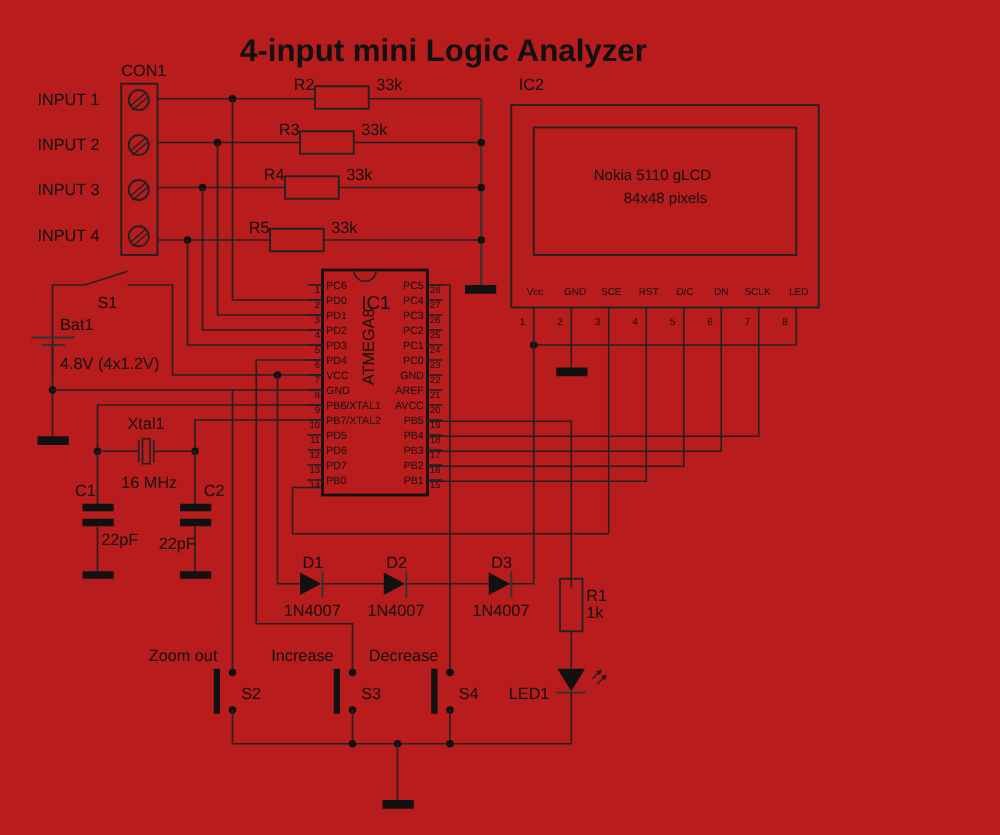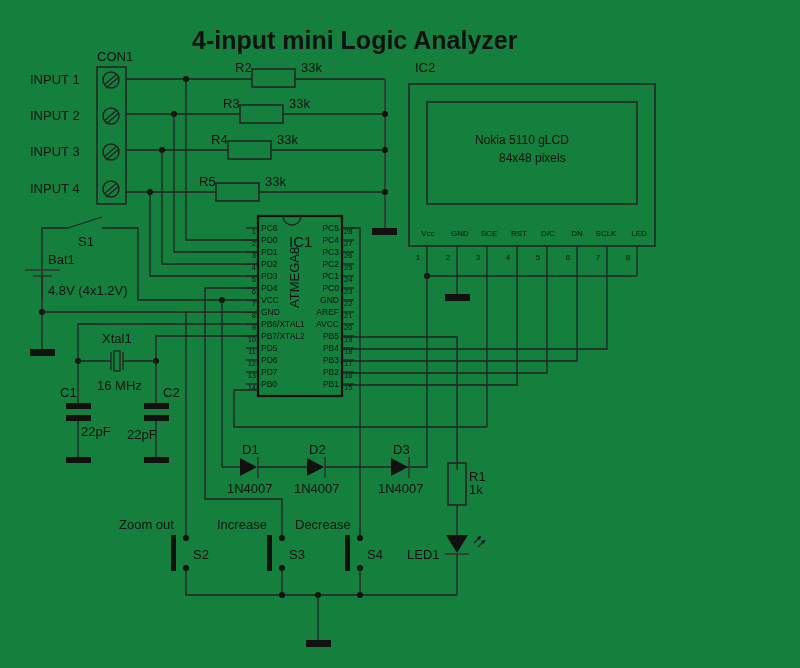--- a/index.html
+++ b/index.html
@@ -1,17 +1,17 @@
 <!DOCTYPE html>
 <html><head>
 <meta charset="utf-8">
 <style>
   html, body { margin:0; padding:0; background:#f0f0f0; }
   body { width:800px; height:668px; overflow:hidden; font-family:"Liberation Sans", sans-serif; }
-  #stage { position:relative; width:800px; height:668px; background:#15803d; }
+  #stage { position:relative; width:800px; height:668px; background:#b91c1c; }
   svg { position:absolute; left:0; top:0; }
   .w { stroke:#222; stroke-width:1.3; fill:none; }
   .wg { stroke:#333; stroke-width:1.6; fill:none; }
   .box { stroke:#222; stroke-width:1.5; fill:none; }
   .gnd { fill:#111; }
   .dot { fill:#111; }
   text { fill:#111; font-family:"Liberation Sans", sans-serif; }
   .lbl { font-size:13px; }
   .title { font-size:25px; font-weight:bold; }
   .pin { font-size:8.5px; }

